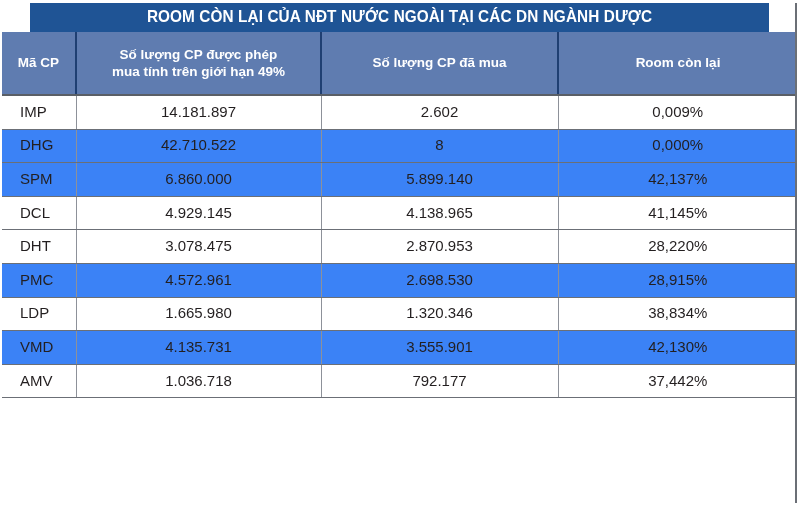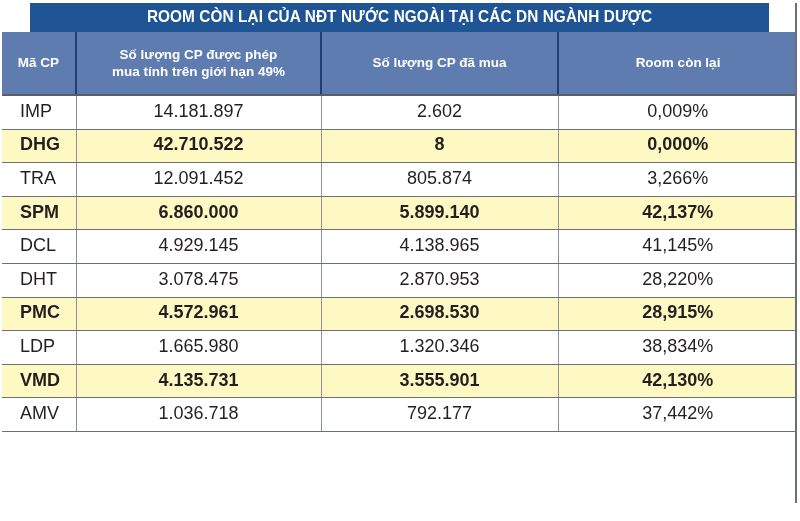--- a/index.html
+++ b/index.html
@@ -67,36 +67,36 @@
     border-left: none;
   }
   .head-row th .hl {
     display: block;
     white-space: nowrap;
   }
 
   
   .data-table td.cell {
     height: 30.6px;
-    font-size: 18px;
+    font-size: 15px;
     color: #231f20;
     vertical-align: middle;
     padding: 0 8px 2px 8px;
     border-bottom: 1.5px solid #6b6f76;
     border-left: 1.5px solid #8d9199;
     text-align: center;
     white-space: nowrap;
   }
   .data-table td.cell.code {
     text-align: left;
     padding-left: 18px;
     border-left: none;
   }
   tr.row-odd td.cell  { background: #ffffff; }
-  tr.row-even td.cell { background: #fef9c3; font-weight: bold; }
+  tr.row-even td.cell { background: #3b82f6; }
 
   
   col.c1 { width: 74px; }
   col.c2 { width: 245px; }
   col.c3 { width: 237px; }
   col.c4 { width: 239px; }
 
   
   .frame-right {
     position: absolute;
@@ -146,26 +146,20 @@
           <td class="cell">14.181.897</td>
           <td class="cell">2.602</td>
           <td class="cell">0,009%</td>
         </tr>
         <tr class="row-even">
           <td class="cell code">DHG</td>
           <td class="cell">42.710.522</td>
           <td class="cell">8</td>
           <td class="cell">0,000%</td>
         </tr>
-        <tr class="row-odd">
-          <td class="cell code">TRA</td>
-          <td class="cell">12.091.452</td>
-          <td class="cell">805.874</td>
-          <td class="cell">3,266%</td>
-        </tr>
         <tr class="row-even">
           <td class="cell code">SPM</td>
           <td class="cell">6.860.000</td>
           <td class="cell">5.899.140</td>
           <td class="cell">42,137%</td>
         </tr>
         <tr class="row-odd">
           <td class="cell code">DCL</td>
           <td class="cell">4.929.145</td>
           <td class="cell">4.138.965</td>

